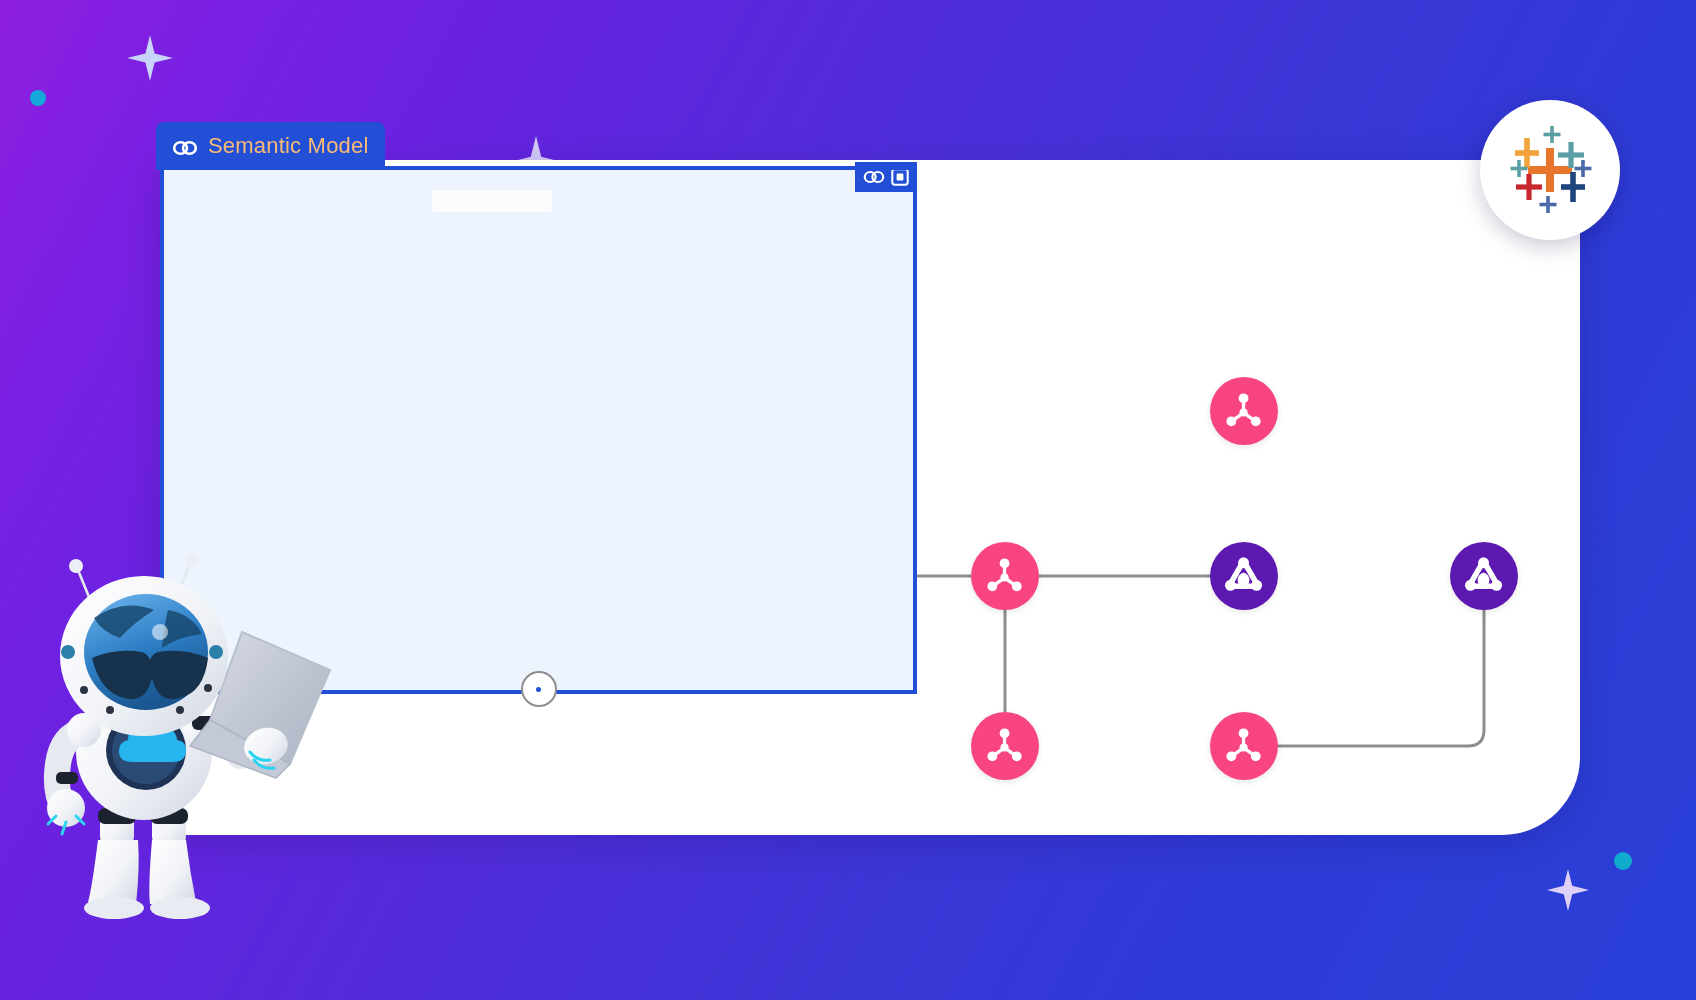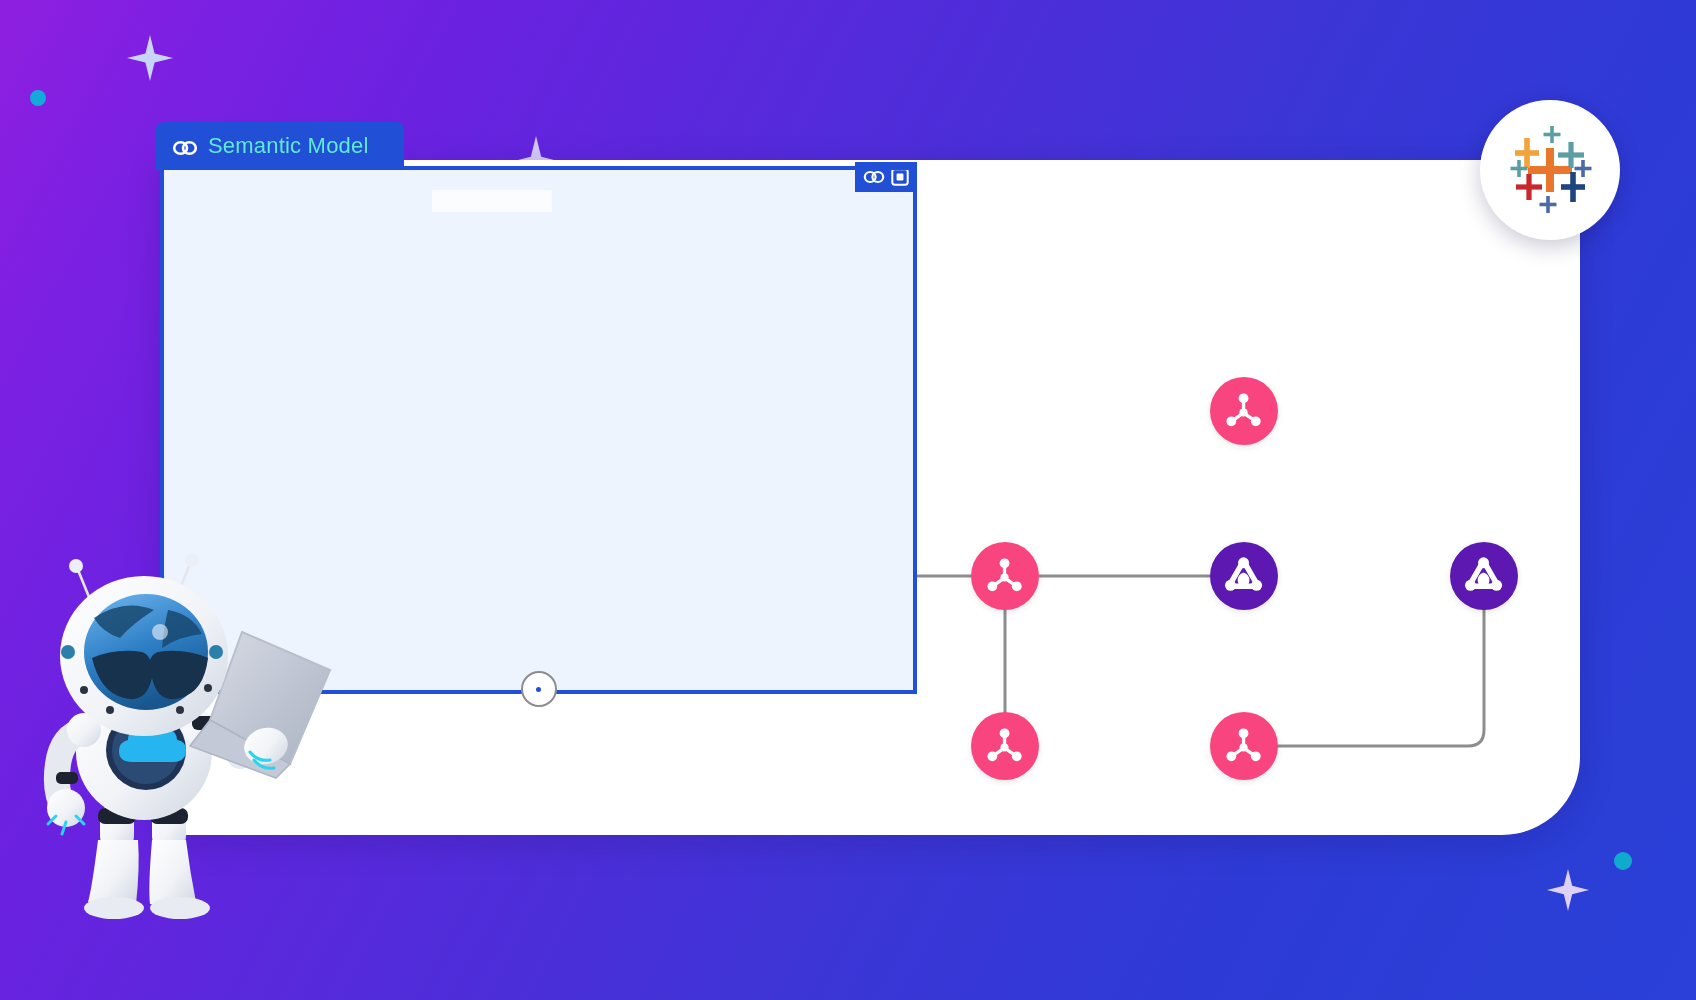--- a/index.html
+++ b/index.html
@@ -60,27 +60,27 @@
     border-radius: 4px 4px 78px 4px;
     box-shadow: 0 8px 34px rgba(20, 10, 80, 0.18);
   }
 
   
   .tab {
     position: absolute;
     left: 156px;
     top: 122px;
     height: 48px;
-    padding: 0 35px 0 16px;
+    padding: 0 16px 0 16px;
     display: flex;
     align-items: center;
     gap: 10px;
     background: #2150d6;
     border-radius: 8px 8px 0 0;
-    color: #5eead4;
+    color: #fdba74;
     font-size: 22px;
     letter-spacing: .2px;
     z-index: 6;
   }
   .tab .link-ico { width: 26px; height: 18px; display:block; }
 
   
   .panel {
     position: absolute;
     left: 160px;

